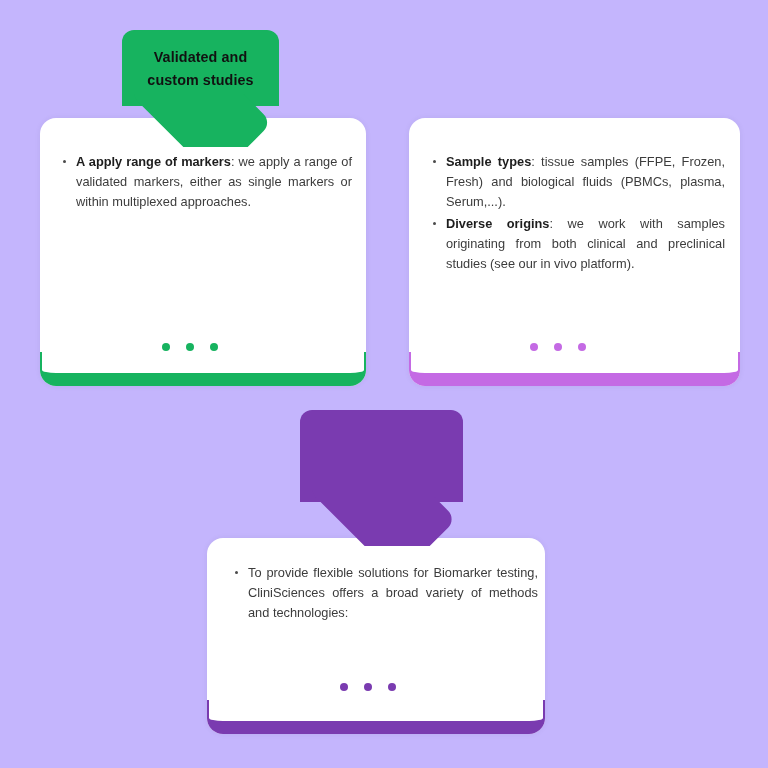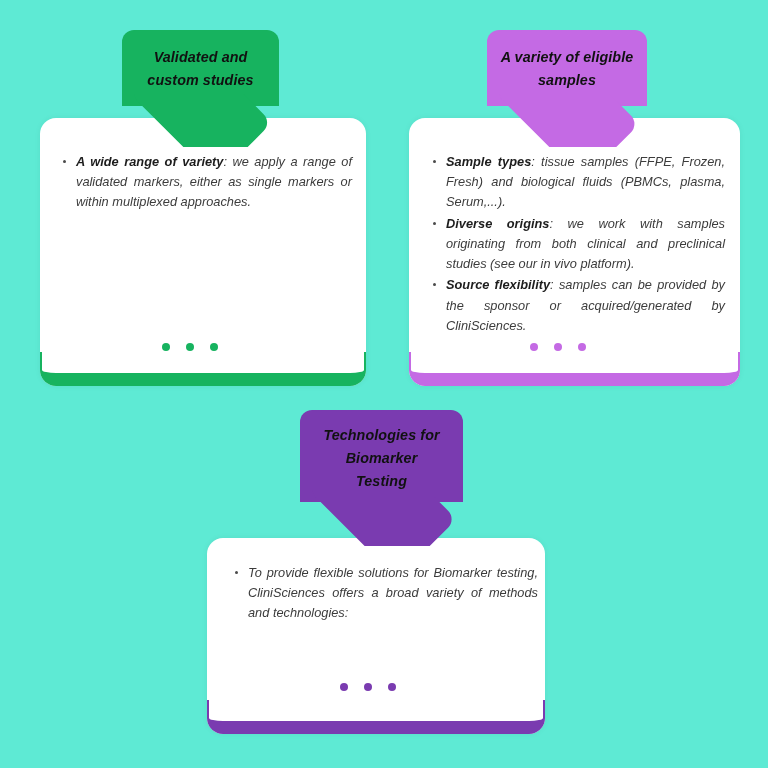--- a/index.html
+++ b/index.html
@@ -9,22 +9,21 @@
     height: 768px;
     background: #ffffff;
     font-family: "Liberation Sans", sans-serif;
     overflow: hidden;
   }
 
   #stage {
     position: relative;
     width: 768px;
     height: 768px;
-    background: #5eead4;
-    font-style: italic;
+    background: #c4b5fd;
   }
 
   
   .card {
     position: absolute;
     background: #ffffff;
     border-radius: 16px;
     box-shadow: 0 0 6px rgba(0,0,0,0.055);
   }
   
@@ -182,75 +181,59 @@
       <div class="pentagon-point"></div>
     </div>
     <div class="header-text">
       <div>Validated and</div>
       <div>custom studies</div>
     </div>
   </div>
 
   <div class="card-body" id="body-panels">
     <ul>
-      <li class="just"><span class="lead">A wide range of variety</span><span>: we apply a range of validated markers, either as single markers or within multiplexed approaches.</span></li>
+      <li class="just"><span class="lead">A apply range of markers</span><span>: we apply a range of validated markers, either as single markers or within multiplexed approaches.</span></li>
     </ul>
   </div>
 
   <div class="dots" id="dots-panels">
     <span class="dot"></span>
     <span class="dot"></span>
     <span class="dot"></span>
   </div>
 
   <div class="card" id="card-samples">
     <div class="card-face"></div>
     <div class="card-rail"></div>
   </div>
 
-  <div class="header-wrap" id="hdr-samples">
-    <div class="pentagon">
-      <div class="pentagon-body"></div>
-      <div class="pentagon-point"></div>
-    </div>
-    <div class="header-text">
-      <div>A variety of eligible</div>
-      <div>samples</div>
-    </div>
-  </div>
 
   <div class="card-body" id="body-samples">
     <ul>
       <li class="just"><span class="lead">Sample types</span><span>: tissue samples (FFPE, Frozen, Fresh) and biological fluids (PBMCs, plasma, Serum,...).</span></li>
       <li class="just"><span class="lead">Diverse origins</span><span>: we work with samples originating from both clinical and preclinical studies (see our in vivo platform).</span></li>
-      <li class="just"><span class="lead">Source flexibility</span><span>: samples can be provided by the sponsor or acquired/generated by CliniSciences.</span></li>
     </ul>
   </div>
 
   <div class="dots" id="dots-samples">
     <span class="dot"></span>
     <span class="dot"></span>
     <span class="dot"></span>
   </div>
 
   <div class="card" id="card-tech">
     <div class="card-face"></div>
     <div class="card-rail"></div>
   </div>
 
   <div class="header-wrap" id="hdr-tech">
     <div class="pentagon">
       <div class="pentagon-body"></div>
       <div class="pentagon-point"></div>
     </div>
-    <div class="header-text">
-      <div>Technologies for</div>
-      <div>Biomarker</div>
-      <div>Testing</div>
-    </div>
   </div>
 
   <div class="card-body" id="body-tech">
     <ul>
       <li class="just"><span>To provide flexible solutions for Biomarker testing, CliniSciences offers a broad variety of methods and technologies:</span></li>
     </ul>
   </div>
 
   <div class="dots" id="dots-tech">
     <span class="dot"></span>

